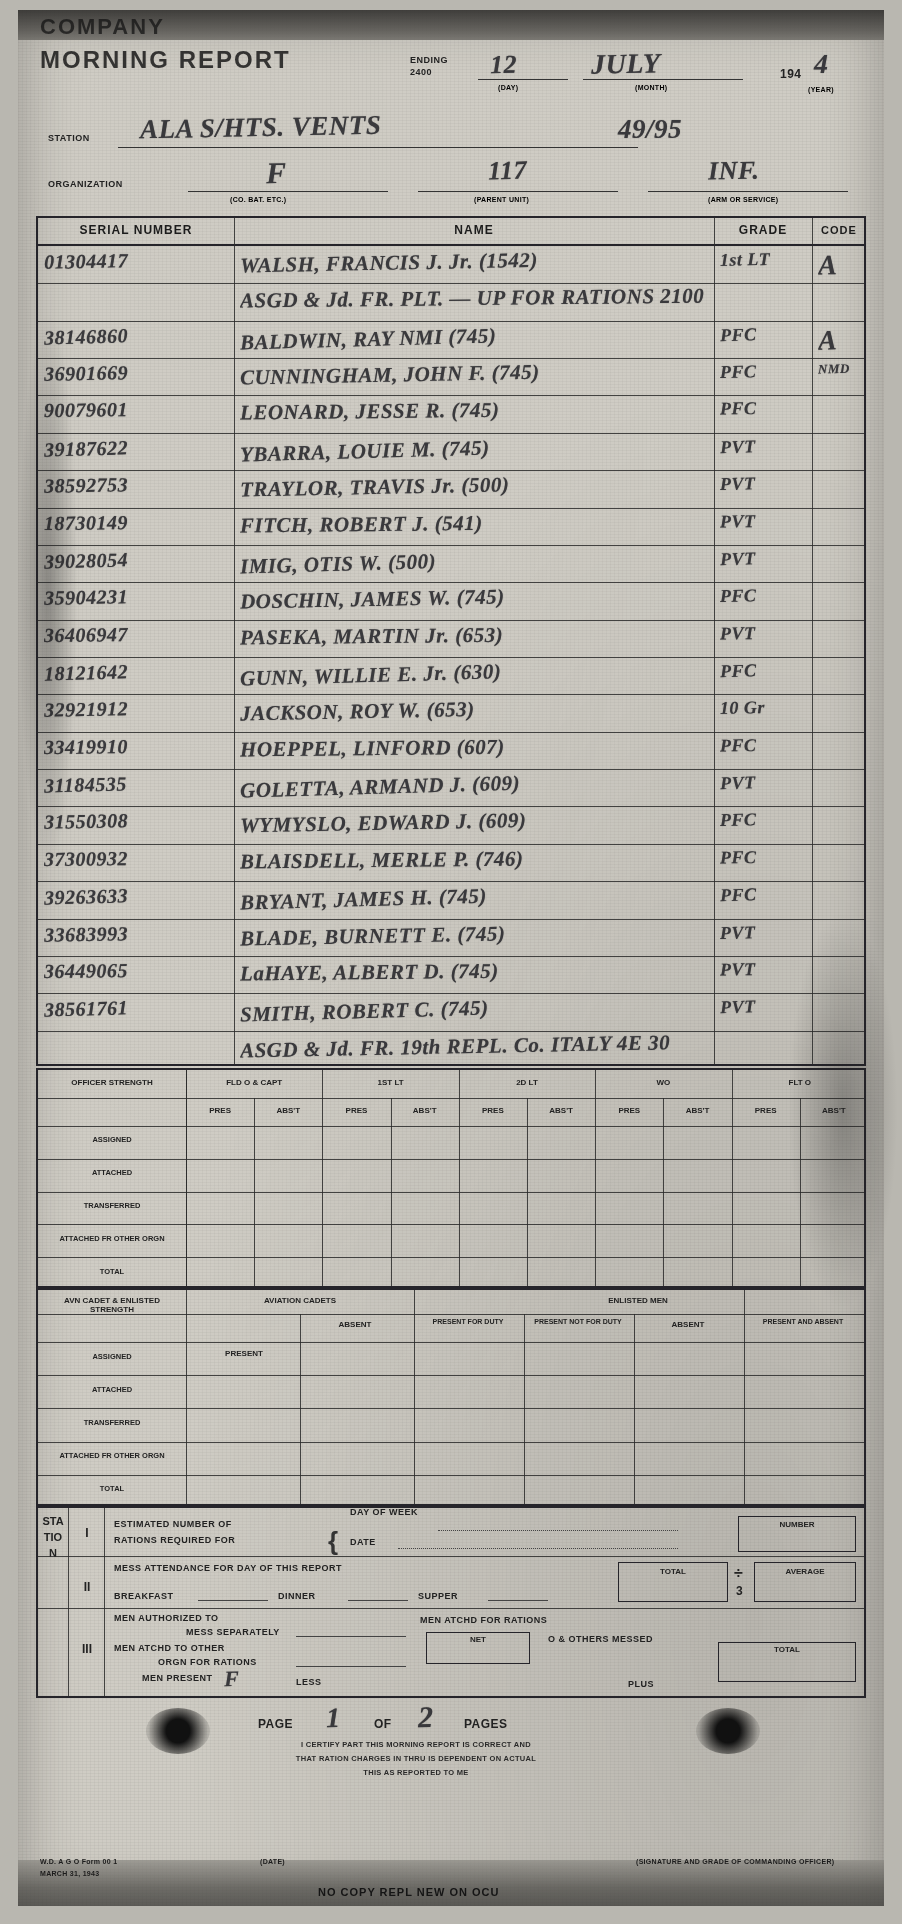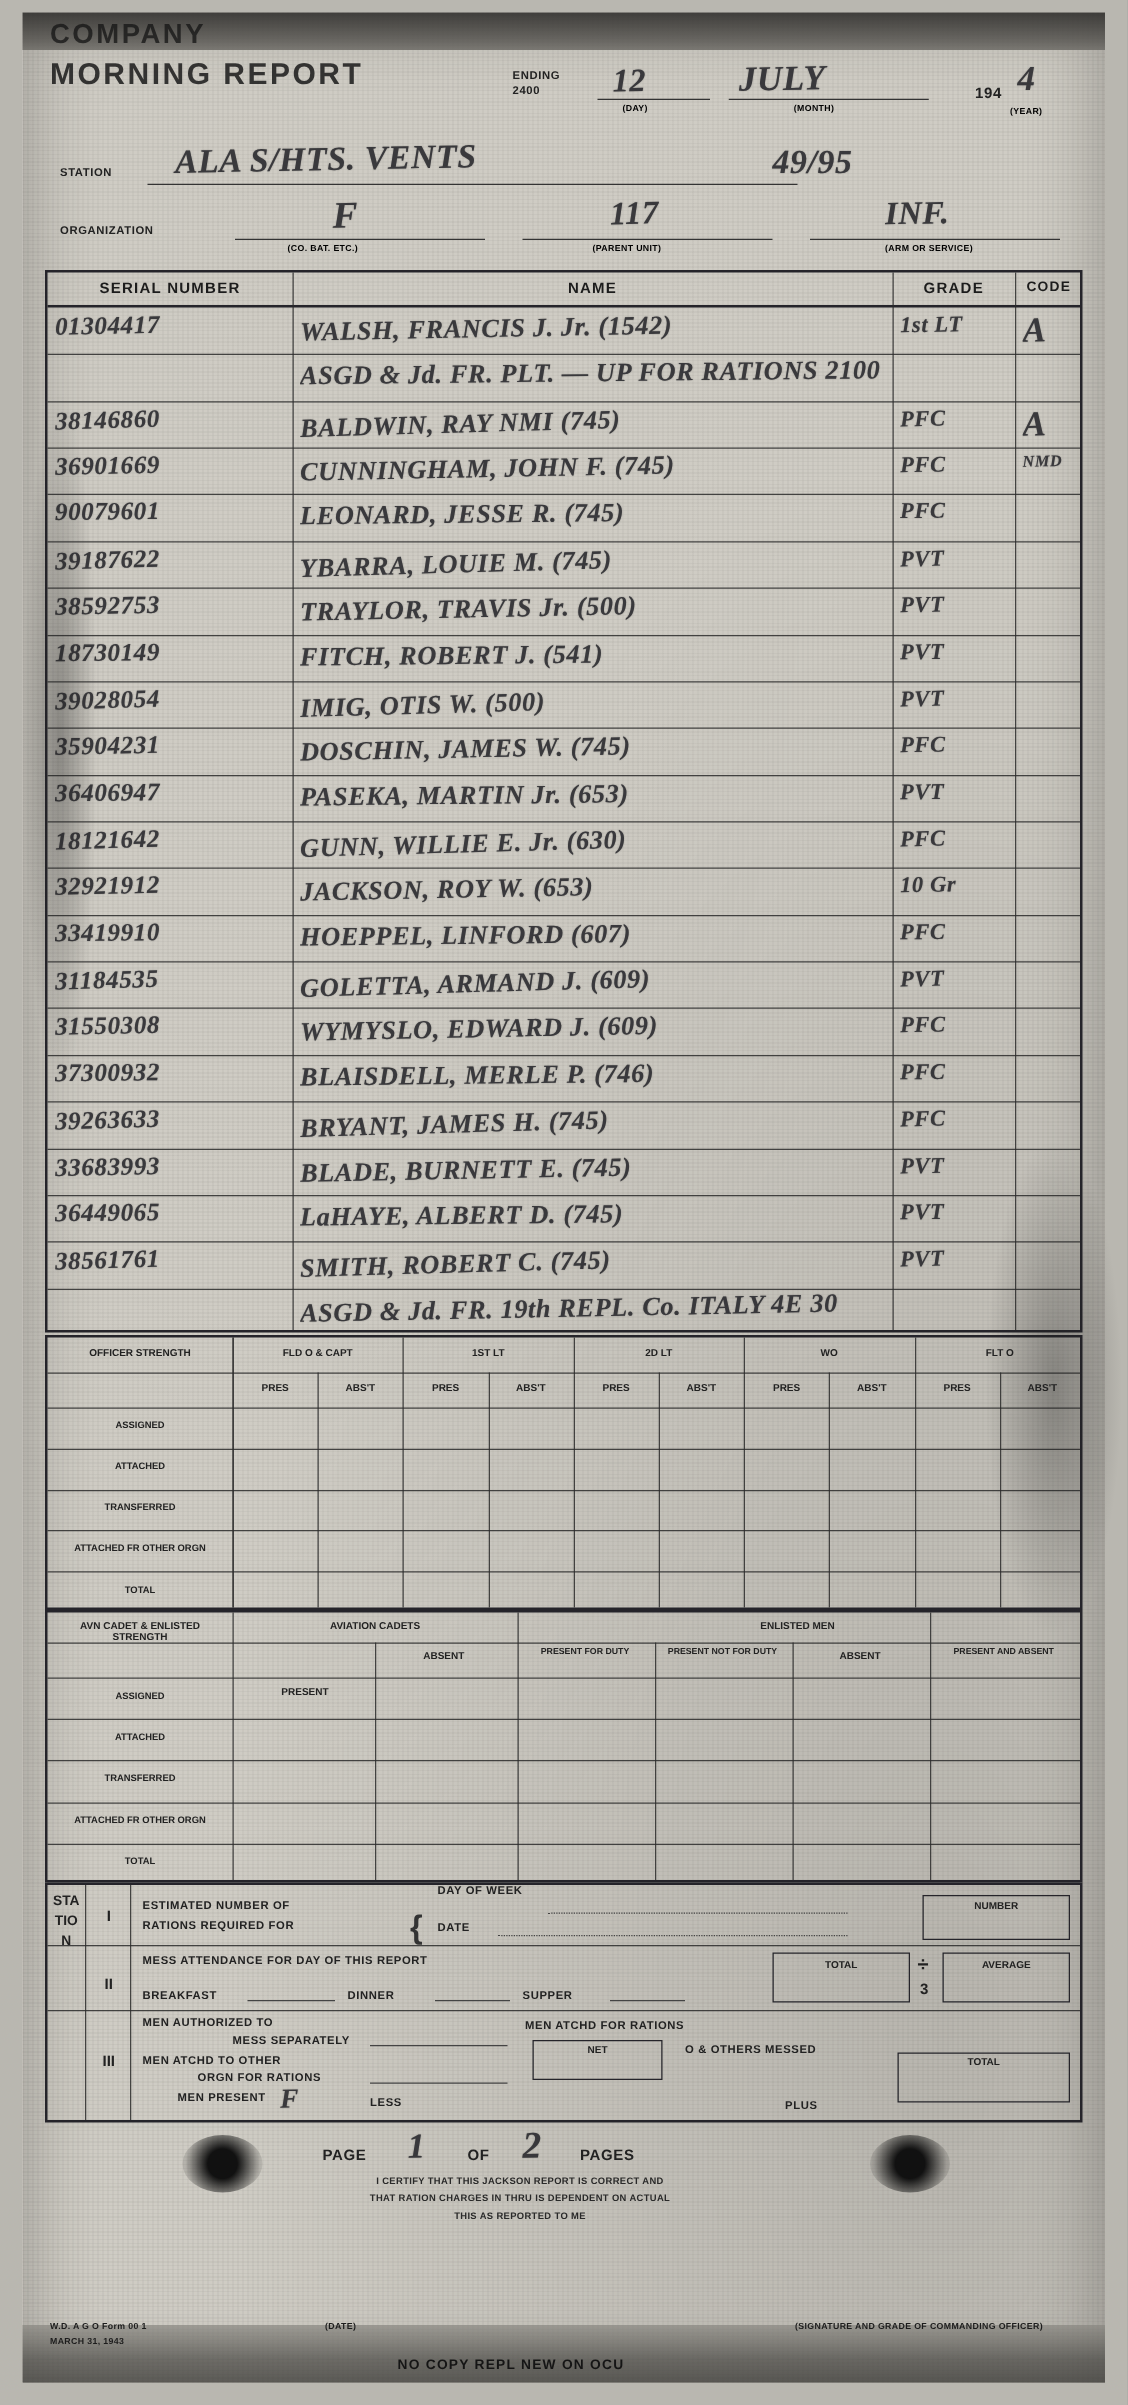--- a/index.html
+++ b/index.html
@@ -460,21 +460,21 @@
     <div class="abs" style="left:18px;top:1690px;width:830px;height:120px;">
       <div class="blot" style="left:110px;top:8px;width:64px;height:46px;"></div>
       <div class="blot" style="left:660px;top:8px;width:64px;height:46px;"></div>
 
       <div class="abs lbl" style="left:222px;top:18px;font-size:12px;">PAGE</div>
       <div class="abs hand" style="left:290px;top:2px;font-size:28px;">1</div>
       <div class="abs lbl" style="left:338px;top:18px;font-size:12px;">OF</div>
       <div class="abs hand" style="left:382px;top:0px;font-size:30px;">2</div>
       <div class="abs lbl" style="left:428px;top:18px;font-size:12px;">PAGES</div>
 
-      <div class="abs footnote" style="left:170px;top:40px;width:420px;">I CERTIFY THAT THIS JACKSON REPORT IS CORRECT AND</div>
+      <div class="abs footnote" style="left:170px;top:40px;width:420px;">I CERTIFY PART THIS MORNING REPORT IS CORRECT AND</div>
       <div class="abs footnote" style="left:170px;top:54px;width:420px;">THAT RATION CHARGES IN THRU IS DEPENDENT ON ACTUAL</div>
       <div class="abs footnote" style="left:170px;top:68px;width:420px;">THIS AS REPORTED TO ME</div>
     </div>
 
     <div class="bottomband"></div>
     <div class="abs tiny" style="left:22px;top:1848px;font-weight:bold;color:#1c1c1c;">W.D. A G O Form 00 1</div>
     <div class="abs tiny" style="left:22px;top:1860px;font-weight:bold;color:#1c1c1c;">MARCH 31, 1943</div>
     <div class="abs tiny" style="left:242px;top:1848px;font-weight:bold;color:#1c1c1c;">(DATE)</div>
     <div class="abs tiny" style="left:618px;top:1848px;font-weight:bold;color:#1c1c1c;">(SIGNATURE AND GRADE OF COMMANDING OFFICER)</div>
     <div class="abs" style="left:300px;top:1876px;font-size:11px;font-weight:bold;letter-spacing:1px;color:#151515;">NO COPY REPL NEW ON OCU</div>

